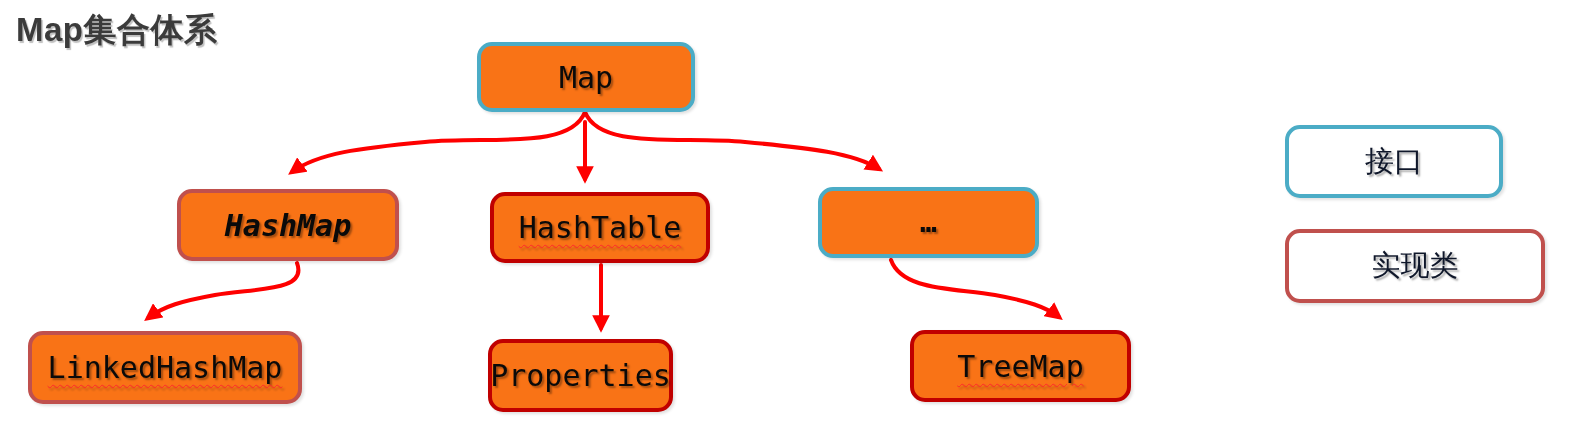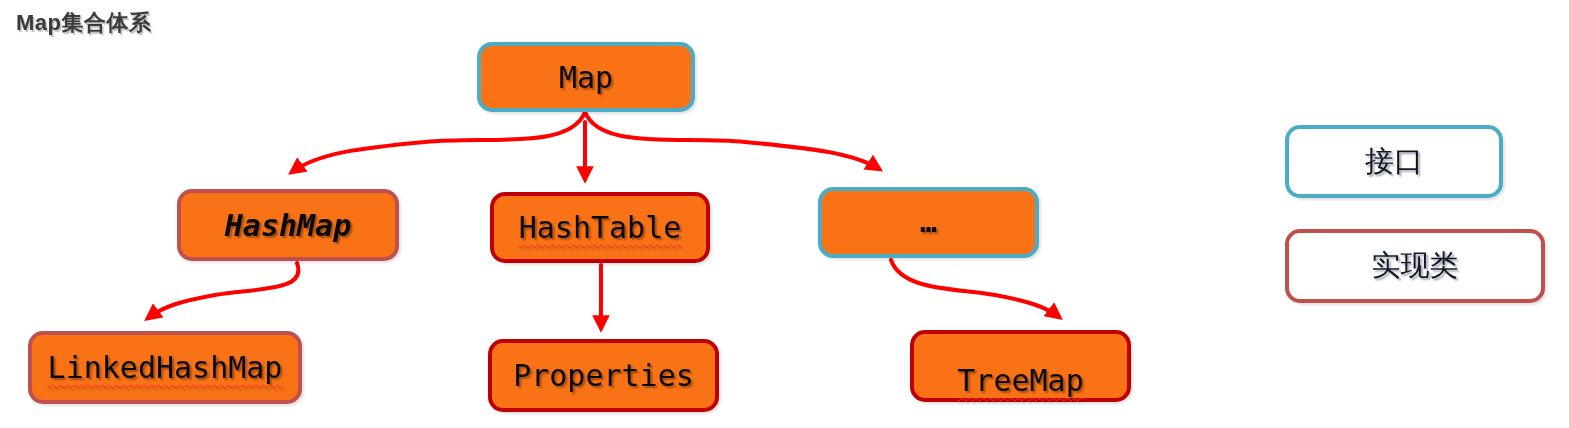--- a/index.html
+++ b/index.html
@@ -14,21 +14,21 @@
   .canvas {
     position: relative;
     width: 1569px;
     height: 428px;
     background: #ffffff;
   }
   .diagram-title {
     position: absolute;
     left: 16px;
     top: 8px;
-    font-size: 22px;
+    font-size: 33px;
     font-weight: bold;
     color: var(--title-color, #3b3b3b);
     text-shadow: 1.5px 1.5px 1px rgba(0,0,0,0.25);
     letter-spacing: 0.5px;
   }
   .node {
     position: absolute;
     background: #f97316;
     border-radius: 15px;
     display: flex;
@@ -51,22 +51,22 @@
     text-decoration-color: var(--squiggle-color, #ff2a2a);
     text-decoration-thickness: 1px;
     text-underline-offset: 6px;
   }
   
   .n-map           { left: 477px;  top: 42px;  width: 218px; height: 70px; }
   .n-hashmap       { left: 177px;  top: 189px; width: 222px; height: 72px; font-style: italic; }
   .n-hashtable     { left: 490px;  top: 192px; width: 220px; height: 71px; }
   .n-others        { left: 818px;  top: 187px; width: 221px; height: 71px; font-weight: bold; font-size: 28px; }
   .n-linkedhashmap { left: 28px;   top: 331px; width: 274px; height: 73px; }
-  .n-properties    { left: 488px;  top: 339px; width: 231px; height: 73px; }
-  .n-treemap       { left: 910px;  top: 330px; width: 221px; height: 72px; align-items: flex-end; }
+  .n-properties    { left: 488px;  top: 339px; width: 185px; height: 73px; }
+  .n-treemap       { left: 910px;  top: 330px; width: 221px; height: 72px; }
   
   .legend-box {
     position: absolute;
     background: #ffffff;
     border-radius: 15px;
     display: flex;
     align-items: center;
     justify-content: center;
     font-family: "Liberation Sans", sans-serif;
     font-size: 29px;

